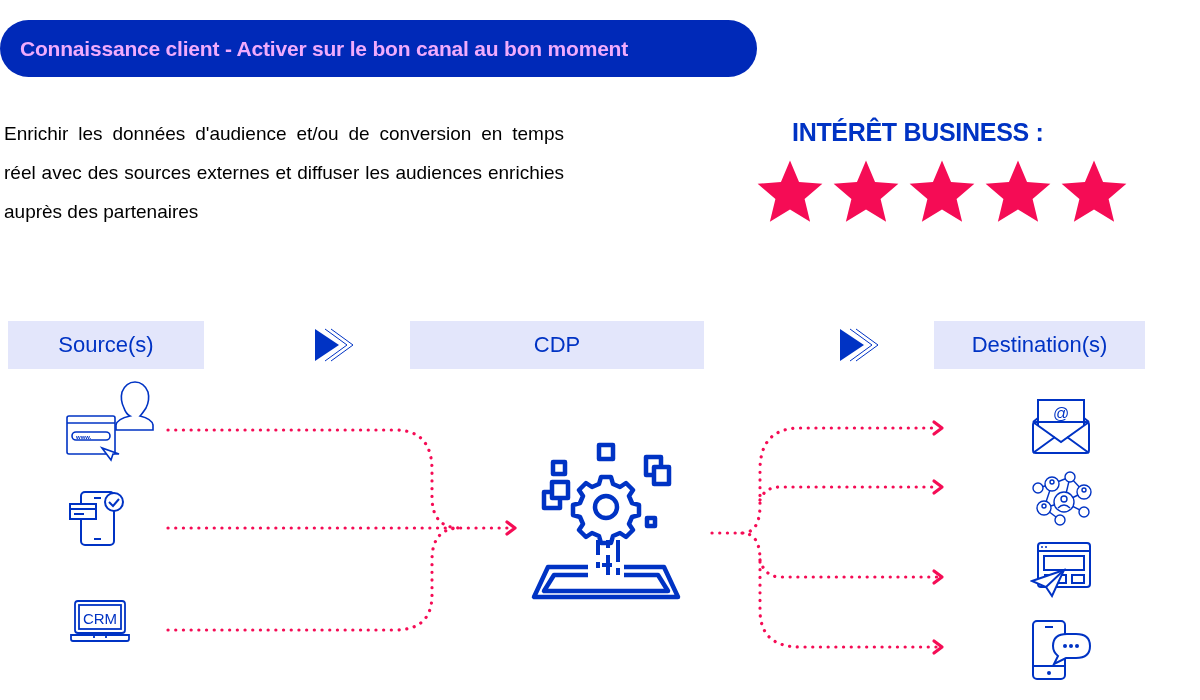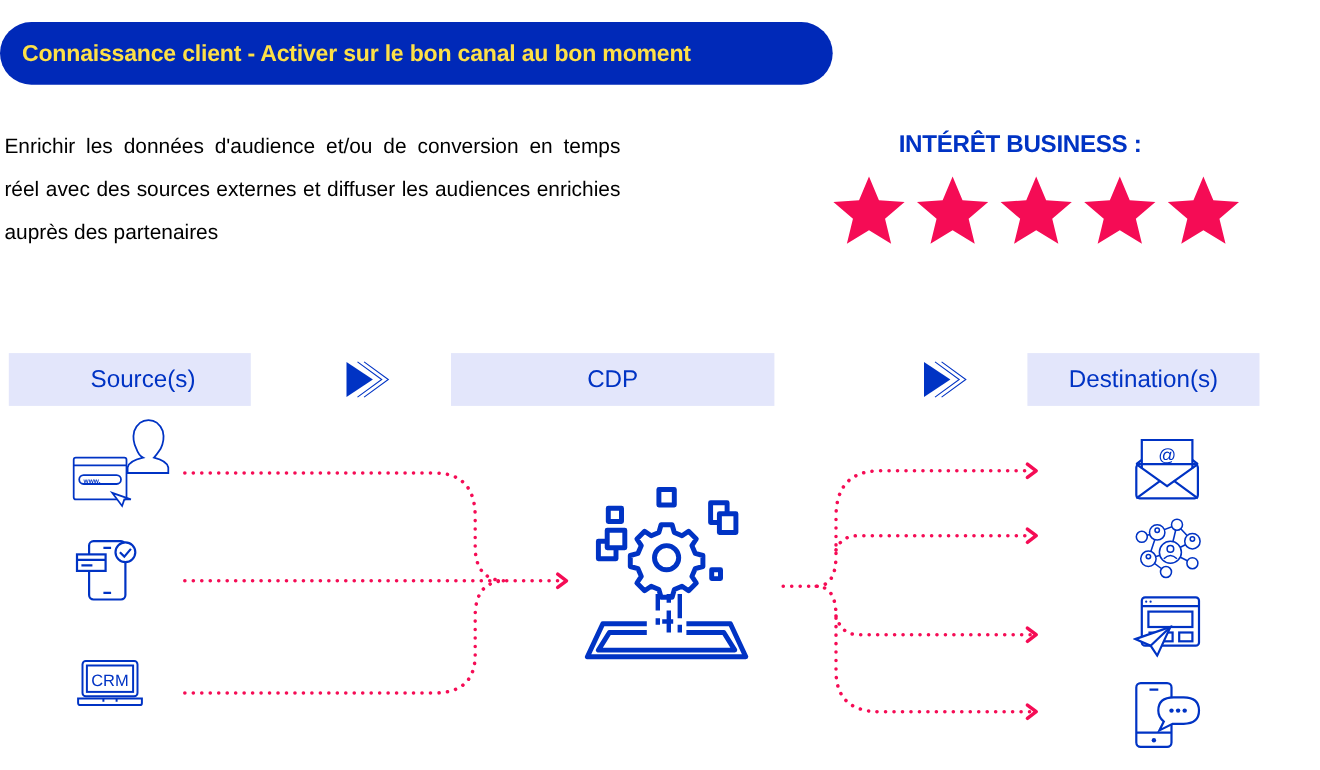--- a/index.html
+++ b/index.html
@@ -1,25 +1,25 @@
 <!DOCTYPE html>
 <html><head>
 <meta charset="utf-8">
 <style>
   html, body { margin:0; padding:0; background:#ffffff; }
   body { width:1200px; height:700px; position:relative; overflow:hidden;
          font-family:"Liberation Sans", sans-serif; }
   .title-pill { position:absolute; left:0; top:20px; width:757px; height:57px;
-    background:#0029b8; border-radius:29px; color:#fde047; font-weight:bold;
+    background:#0029b8; border-radius:29px; color:#f0abfc; font-weight:bold;
     font-size:21px; line-height:57px; padding-left:20px; box-sizing:border-box;
     letter-spacing:-0.2px; }
   .desc { position:absolute; left:4px; top:114px; width:560px; color:#000000;
     font-size:19px; line-height:39px; text-align:justify; }
-  .interest-label { position:absolute; left:817px; top:118px; color:#0033c4;
-    font-weight:bold; font-size:22px; letter-spacing:-0.3px; }
+  .interest-label { position:absolute; left:792px; top:118px; color:#0033c4;
+    font-weight:bold; font-size:25px; letter-spacing:-0.3px; }
   .stars { position:absolute; left:754px; top:156px; display:flex; gap:4px; }
   .star { width:72px; height:70px; }
   .hdr { position:absolute; top:321px; height:48px; background:#e3e6fb; color:#0033c4;
     font-size:22px; line-height:48px; text-align:center; }
   .chev { position:absolute; top:327px; width:44px; height:36px; }
   .icon { position:absolute; }
   svg.flow { position:absolute; left:0; top:0; }
 </style>
 </head>
 <body>
@@ -41,21 +41,21 @@
       <path d="M12 1.5l3.1 7.4 8 .6-6.1 5.2 1.9 7.8L12 18.3l-6.9 4.2 1.9-7.8L.9 9.5l8-.6z" fill="#f50c55"></path>
     </svg>
   <svg class="star" viewBox="0 0 24 24">
       <path d="M12 1.5l3.1 7.4 8 .6-6.1 5.2 1.9 7.8L12 18.3l-6.9 4.2 1.9-7.8L.9 9.5l8-.6z" fill="#f50c55"></path>
     </svg>
   <svg class="star" viewBox="0 0 24 24">
       <path d="M12 1.5l3.1 7.4 8 .6-6.1 5.2 1.9 7.8L12 18.3l-6.9 4.2 1.9-7.8L.9 9.5l8-.6z" fill="#f50c55"></path>
     </svg>
 </div>
 
-<div class="hdr" style="left:8px;width:196px;padding-left:24px;">Source(s)</div>
+<div class="hdr" style="left:8px;width:196px;">Source(s)</div>
 <div class="hdr" style="left:410px;width:294px;">CDP</div>
 <div class="hdr" style="left:934px;width:211px;">Destination(s)</div>
 
 <svg class="chev" style="left:313px;" viewBox="0 0 44 36">
   <path d="M18 2 L40 18 L18 34" fill="none" stroke="#0033c4" stroke-width="1"></path>
   <path d="M12 2 L34 18 L12 34" fill="none" stroke="#0033c4" stroke-width="1"></path>
   <path d="M2 2 L26 18 L2 34 Z" fill="#0033c4"></path>
 </svg>
 <svg class="chev" style="left:838px;" viewBox="0 0 44 36">
   <path d="M18 2 L40 18 L18 34" fill="none" stroke="#0033c4" stroke-width="1"></path>

